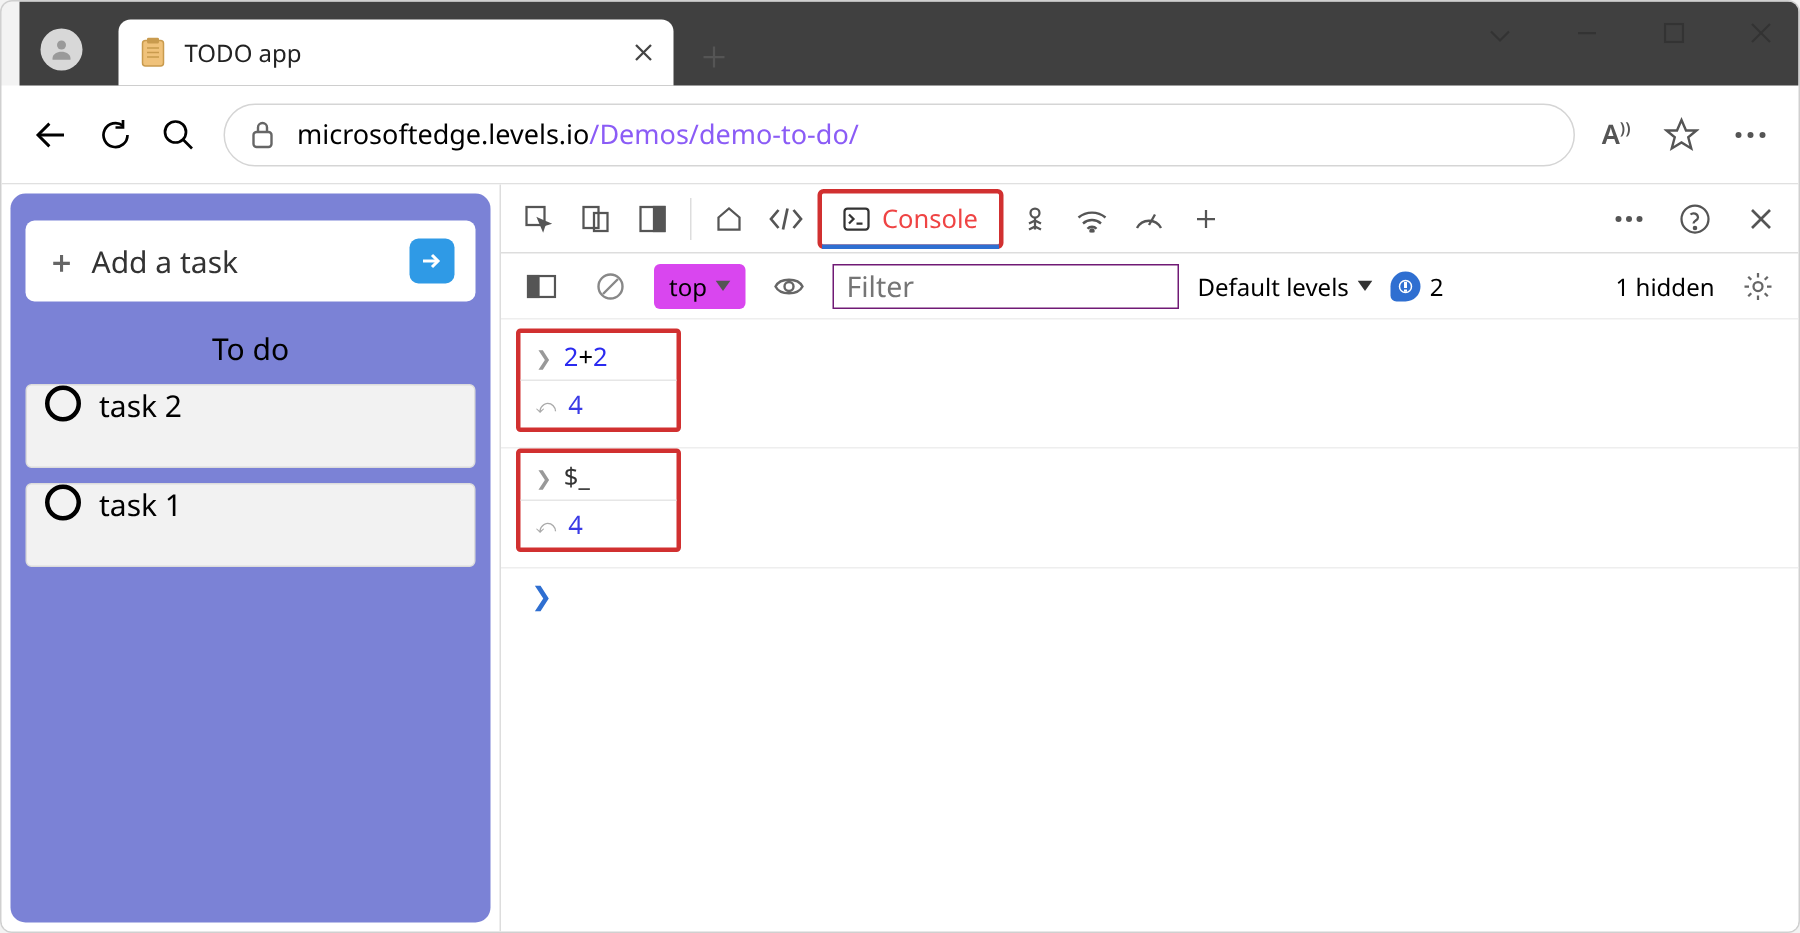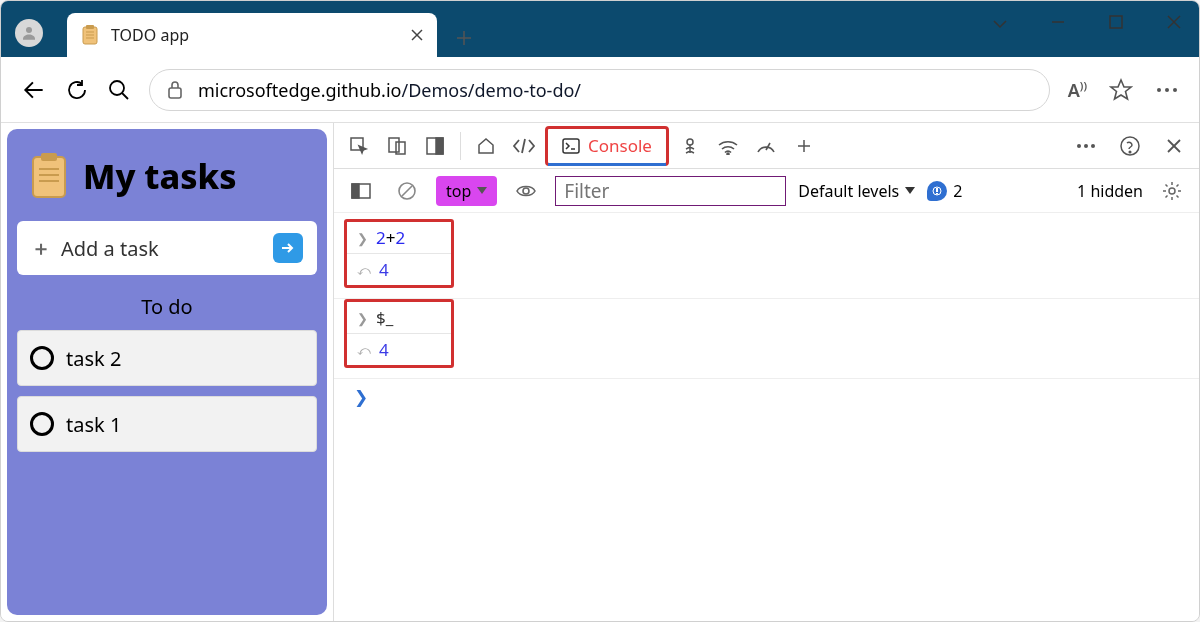--- a/index.html
+++ b/index.html
@@ -1,50 +1,50 @@
 <!DOCTYPE html>
 <html><head>
 <meta charset="utf-8">
 <style>
   * { box-sizing: border-box; margin: 0; padding: 0; font-family: "Segoe UI", system-ui, -apple-system, sans-serif; }
   body { width: 1200px; height: 622px; background: #f3f3f3; border: 1px solid #d0d0d0; border-radius: 8px; overflow: hidden; position: relative; }
 
   
-  .titlebar { height: 56px; background: #0c4a6e; display: flex; align-items: flex-end; position: relative; }
+  .titlebar { height: 56px; background: #404040; display: flex; align-items: flex-end; position: relative; margin-left: 12px; }
   .avatar { width: 28px; height: 28px; border-radius: 50%; background: #d8d8d8; display: flex; align-items: center; justify-content: center; margin: 0 14px 10px 14px; }
   .tab { background: #fff; border-radius: 8px 8px 0 0; height: 44px; width: 370px; display: flex; align-items: center; padding: 0 14px; gap: 12px; margin-left: 10px; }
   .tab-favicon { color: #e09b4e; }
   .tab-title { flex: 1; font-size: 16px; color: #222; }
   .tab-close { color: #444; font-size: 14px; }
   .newtab { margin: 0 0 10px 18px; color: #555; font-size: 20px; }
   .win-controls { position: absolute; right: 10px; top: 14px; display: flex; gap: 28px; }
   .win-btn { width: 30px; display: flex; justify-content: center; color: #333; }
 
   
   .addrbar { height: 66px; background: #fff; display: flex; align-items: center; gap: 18px; padding: 0 20px; border-bottom: 1px solid #e0e0e0; }
   .nav-icon { color: #333; }
   .urlbox { flex: 1; height: 42px; background: #fff; border: 1px solid #d5d5d5; border-radius: 21px; display: flex; align-items: center; padding: 0 16px; gap: 14px; font-size: 18px; }
   .url-dark { color: #000; }
-  .url-light { color: #0f172a; }
+  .url-light { color: #8b5cf6; }
   .addrbar-right { display: flex; align-items: center; gap: 22px; color: #555; }
 
   
   .content { display: flex; height: calc(100% - 122px); background: #fff; }
 
   
   .app-panel { width: 320px; background: #7b82d6; padding: 18px 10px; border-radius: 10px; margin: 6px; color: #000; }
   .app-heading { display: flex; align-items: center; gap: 14px; padding: 6px 12px 22px 12px; }
   .clipboard-icon { font-size: 36px; }
   .app-title { font-size: 34px; font-weight: 800; color: #000; }
   .add-card { background: #fff; border-radius: 6px; height: 54px; display: flex; align-items: center; padding: 0 14px; gap: 10px; font-size: 20px; color: #333; }
   .add-card .spacer { flex: 1; }
   .plus { color: #666; font-size: 20px; font-weight: 700; }
   .go-btn { width: 30px; height: 30px; background: #2f9ae6; border-radius: 6px; display: flex; align-items: center; justify-content: center; color: #fff; font-size: 16px; }
   .section-label { text-align: center; font-size: 20px; margin: 18px 0 10px; }
-  .task-card { background: #f2f2f2; border: 1px solid #dcdcdc; border-radius: 4px; height: 56px; display: flex; align-items: center; gap: 12px; padding: 0 12px; margin-bottom: 10px; font-size: 20px; }
+  .task-card { background: #f2f2f2; border: 1px solid #dcdcdc; border-radius: 4px; height: 56px; display: flex; align-items: flex-start; gap: 12px; padding: 0 12px; margin-bottom: 10px; font-size: 20px; }
   .task-circle { width: 24px; height: 24px; border: 3px solid #000; border-radius: 50%; }
 
   
   .devtools { flex: 1; display: flex; flex-direction: column; border-left: 1px solid #ddd; }
   .dt-tabbar { height: 46px; display: flex; align-items: center; padding: 0 8px; border-bottom: 1px solid #ddd; gap: 4px; }
   .dt-iconbtn { width: 34px; height: 34px; display: flex; align-items: center; justify-content: center; color: #555; }
   .dt-sep { width: 1px; height: 28px; background: #ddd; margin: 0 4px; }
   .dt-tab { height: 40px; display: flex; align-items: center; gap: 8px; padding: 0 14px; font-size: 17px; color: #ef4444; }
   .dt-tab.active { border: 3px solid #d13030; border-radius: 4px; border-bottom-width: 3px; position: relative; }
   .dt-tab.active::after { content:""; position:absolute; left:0; right:0; bottom:-3px; height:3px; background:#2f6fd1; }
@@ -149,21 +149,21 @@
         <line x1="21" y1="21" x2="15" y2="15"></line>
       </svg>
     </span>
   <div class="urlbox">
     <span>
         <svg width="18" height="20" viewBox="0 0 18 20" fill="none" stroke="#666" stroke-width="1.6">
           <rect x="3" y="8" width="12" height="10" rx="2"></rect>
           <path d="M6 8V5a3 3 0 0 1 6 0v3"></path>
         </svg>
       </span>
-    <span><span class="url-dark">microsoftedge.github.io</span><span class="url-light">/Demos/demo-to-do/</span></span>
+    <span><span class="url-dark">microsoftedge.levels.io</span><span class="url-light">/Demos/demo-to-do/</span></span>
   </div>
   <div class="addrbar-right">
     <span style="font-size:18px; font-weight:600;">A<sup style="font-size:11px;">))</sup></span>
     <span>
         <svg width="24" height="24" viewBox="0 0 24 24" fill="none" stroke="#555" stroke-width="1.6">
           <polygon points="12,2 15,9 22,9 16.5,13.5 18.5,21 12,17 5.5,21 7.5,13.5 2,9 9,9"></polygon>
         </svg>
       </span>
     <span>
         <svg width="24" height="8" viewBox="0 0 24 8" fill="#555">
@@ -171,32 +171,20 @@
           <circle cx="12" cy="4" r="2"></circle>
           <circle cx="20" cy="4" r="2"></circle>
         </svg>
       </span>
   </div>
 </div>
 
 <div class="content">
 
   <div class="app-panel">
-    <div class="app-heading">
-      <span class="clipboard-icon">
-        <svg width="40" height="46" viewBox="0 0 40 46">
-            <rect x="4" y="4" width="32" height="40" rx="4" fill="#f0c27a" stroke="#c99b4e" stroke-width="2"></rect>
-            <rect x="12" y="0" width="16" height="8" rx="2" fill="#c99b4e"></rect>
-            <line x1="10" y1="16" x2="30" y2="16" stroke="#c99b4e" stroke-width="2"></line>
-            <line x1="10" y1="22" x2="30" y2="22" stroke="#c99b4e" stroke-width="2"></line>
-            <line x1="10" y1="28" x2="30" y2="28" stroke="#c99b4e" stroke-width="2"></line>
-          </svg>
-      </span>
-      <span class="app-title">My tasks</span>
-    </div>
     <div class="add-card">
       <span class="plus">＋</span>
       <span>Add a task</span>
       <span class="spacer"></span>
       <span class="go-btn">
         <svg width="16" height="16" viewBox="0 0 16 16" fill="none" stroke="#fff" stroke-width="2">
             <line x1="2" y1="8" x2="12" y2="8"></line>
             <polyline points="8,4 12,8 8,12"></polyline>
           </svg>
       </span>

